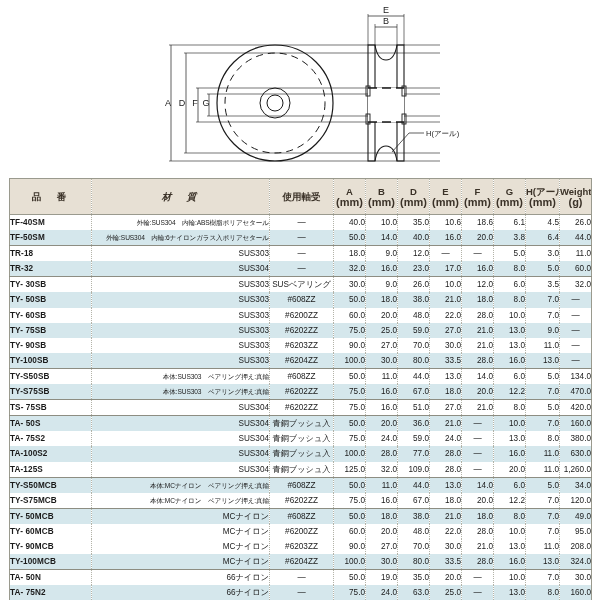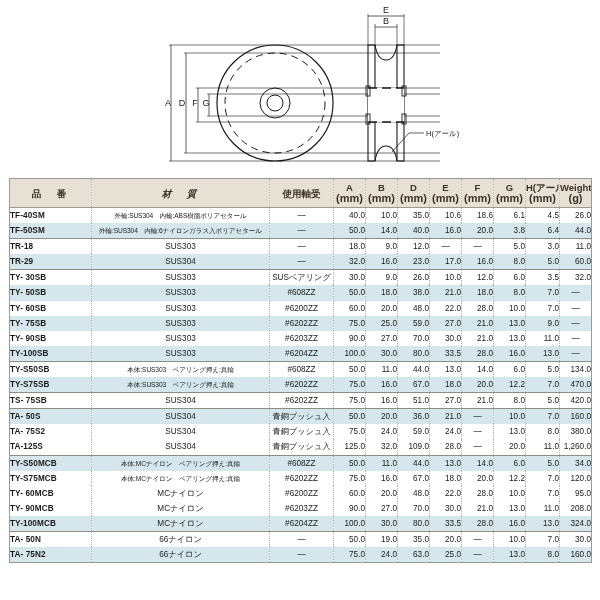--- a/index.html
+++ b/index.html
@@ -50,21 +50,21 @@
     font-size: 8.2px;
     color: #1a1a1a;
     overflow: hidden;
     white-space: nowrap;
   }
   table.spec thead th {
     background: #e7e0d4;
     color: #3b3228;
     font-weight: bold;
     text-align: center;
-    height: 29px;
+    height: 36px;
     line-height: 11px;
     font-size: 9px;
     border-bottom: 1px solid #9a9a8e;
     vertical-align: middle;
   }
   thead th .hd-main { display: block; font-size: 9.5px; }
   thead th .hd-sub  { display: block; font-size: 11px; font-weight: bold; }
   thead th.h-name   { font-size: 10.5px; letter-spacing: 3px; }
   thead th.h-mat    { font-size: 10.5px; letter-spacing: 3px; font-style: italic; }
   thead th.h-brg    { font-size: 9.5px; }
@@ -76,21 +76,21 @@
   td.c-name {
     font-weight: bold;
     font-size: 9.3px;
     text-align: left;
     padding-left: 18px;
     letter-spacing: 0.1px;
     color: #111111;
     margin-top: 44px;
   }
   td.c-mat {
-    text-align: center;
+    text-align: right;
     font-size: 8.2px;
     color: #1a1a1a;
   }
   td.c-mat.small { font-size: 6.6px; letter-spacing: -0.1px; }
   td.c-brg {
     text-align: center;
     font-size: 7.9px;
   }
   td.c-num {
     text-align: right;
@@ -265,21 +265,21 @@
             <td class="c-num">18.0</td>
             <td class="c-num">9.0</td>
             <td class="c-num">12.0</td>
             <td class="c-num dash">—</td>
             <td class="c-num dash">—</td>
             <td class="c-num">5.0</td>
             <td class="c-num">3.0</td>
             <td class="c-num">11.0</td>
           </tr>
           <tr class="even">
-            <td class="c-name">TR-29</td>
+            <td class="c-name">TR-32</td>
             <td class="c-mat">SUS304</td>
             <td class="c-brg">—</td>
             <td class="c-num">32.0</td>
             <td class="c-num">16.0</td>
             <td class="c-num">23.0</td>
             <td class="c-num">17.0</td>
             <td class="c-num">16.0</td>
             <td class="c-num">8.0</td>
             <td class="c-num">5.0</td>
             <td class="c-num">60.0</td>
@@ -420,20 +420,33 @@
             <td class="c-brg">青銅ブッシュ入</td>
             <td class="c-num">75.0</td>
             <td class="c-num">24.0</td>
             <td class="c-num">59.0</td>
             <td class="c-num">24.0</td>
             <td class="c-num dash">—</td>
             <td class="c-num">13.0</td>
             <td class="c-num">8.0</td>
             <td class="c-num">380.0</td>
           </tr>
+          <tr class="even">
+            <td class="c-name">TA-100S2</td>
+            <td class="c-mat">SUS304</td>
+            <td class="c-brg">青銅ブッシュ入</td>
+            <td class="c-num">100.0</td>
+            <td class="c-num">28.0</td>
+            <td class="c-num">77.0</td>
+            <td class="c-num">28.0</td>
+            <td class="c-num dash">—</td>
+            <td class="c-num">16.0</td>
+            <td class="c-num">11.0</td>
+            <td class="c-num">630.0</td>
+          </tr>
           <tr class="odd">
             <td class="c-name">TA-125S</td>
             <td class="c-mat">SUS304</td>
             <td class="c-brg">青銅ブッシュ入</td>
             <td class="c-num">125.0</td>
             <td class="c-num">32.0</td>
             <td class="c-num">109.0</td>
             <td class="c-num">28.0</td>
             <td class="c-num dash">—</td>
             <td class="c-num">20.0</td>
@@ -458,20 +471,33 @@
             <td class="c-mat small">本体:MCナイロン　ベアリング押え:真鍮</td>
             <td class="c-brg">#6202ZZ</td>
             <td class="c-num">75.0</td>
             <td class="c-num">16.0</td>
             <td class="c-num">67.0</td>
             <td class="c-num">18.0</td>
             <td class="c-num">20.0</td>
             <td class="c-num">12.2</td>
             <td class="c-num">7.0</td>
             <td class="c-num">120.0</td>
+          </tr>
+          <tr class="even grp-top">
+            <td class="c-name">TY- 50MCB</td>
+            <td class="c-mat">MCナイロン</td>
+            <td class="c-brg">#608ZZ</td>
+            <td class="c-num">50.0</td>
+            <td class="c-num">18.0</td>
+            <td class="c-num">38.0</td>
+            <td class="c-num">21.0</td>
+            <td class="c-num">18.0</td>
+            <td class="c-num">8.0</td>
+            <td class="c-num">7.0</td>
+            <td class="c-num">49.0</td>
           </tr>
           <tr class="odd">
             <td class="c-name">TY- 60MCB</td>
             <td class="c-mat">MCナイロン</td>
             <td class="c-brg">#6200ZZ</td>
             <td class="c-num">60.0</td>
             <td class="c-num">20.0</td>
             <td class="c-num">48.0</td>
             <td class="c-num">22.0</td>
             <td class="c-num">28.0</td>

